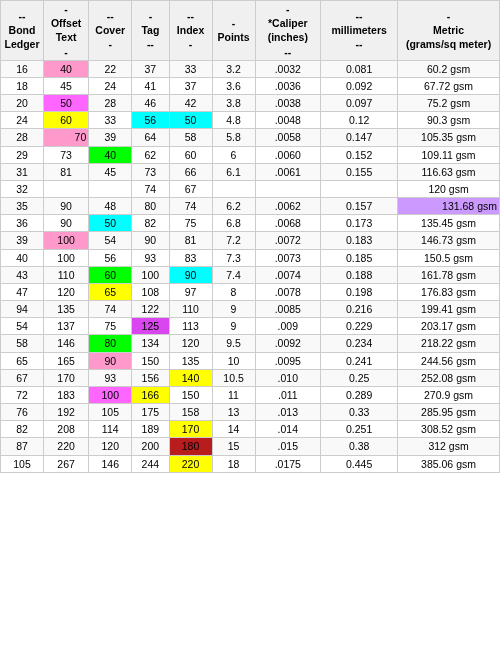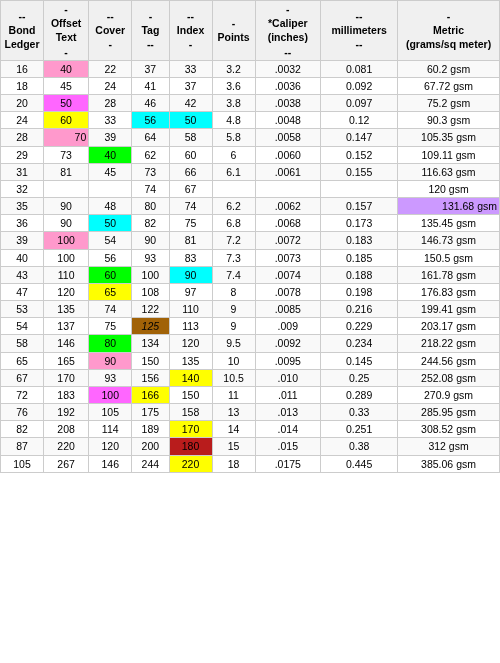--- a/index.html
+++ b/index.html
@@ -206,35 +206,35 @@
         <td>120</td>
         <td style="background-color: rgb(255, 255, 0);">65</td>
         <td>108</td>
         <td>97</td>
         <td>8</td>
         <td>.0078</td>
         <td>0.198</td>
         <td>176.83 gsm</td>
       </tr>
       <tr>
-        <td>53</td>
+        <td>94</td>
         <td>135</td>
         <td>74</td>
         <td>122</td>
         <td>110</td>
         <td>9</td>
         <td>.0085</td>
         <td>0.216</td>
         <td>199.41 gsm</td>
       </tr>
       <tr>
         <td>54</td>
         <td>137</td>
         <td>75</td>
-        <td style="background-color: #a16207; font-style: italic;">125</td>
+        <td style="background-color: #d946ef;">125</td>
         <td>113</td>
         <td>9</td>
         <td>.009</td>
         <td>0.229</td>
         <td>203.17 gsm</td>
       </tr>
       <tr>
         <td>58</td>
         <td>146</td>
         <td style="background-color: rgb(0, 255, 0);">80</td>
@@ -246,21 +246,21 @@
         <td>218.22 gsm</td>
       </tr>
       <tr>
         <td>65</td>
         <td>165</td>
         <td style="background-color: rgb(255, 153, 204);">90</td>
         <td>150</td>
         <td>135</td>
         <td>10</td>
         <td>.0095</td>
-        <td>0.145</td>
+        <td>0.241</td>
         <td>244.56 gsm</td>
       </tr>
       <tr>
         <td>67</td>
         <td>170</td>
         <td>93</td>
         <td>156</td>
         <td style="background-color: rgb(255, 255, 0); margin-top: 16px;">140</td>
         <td>10.5</td>
         <td>.010</td>

